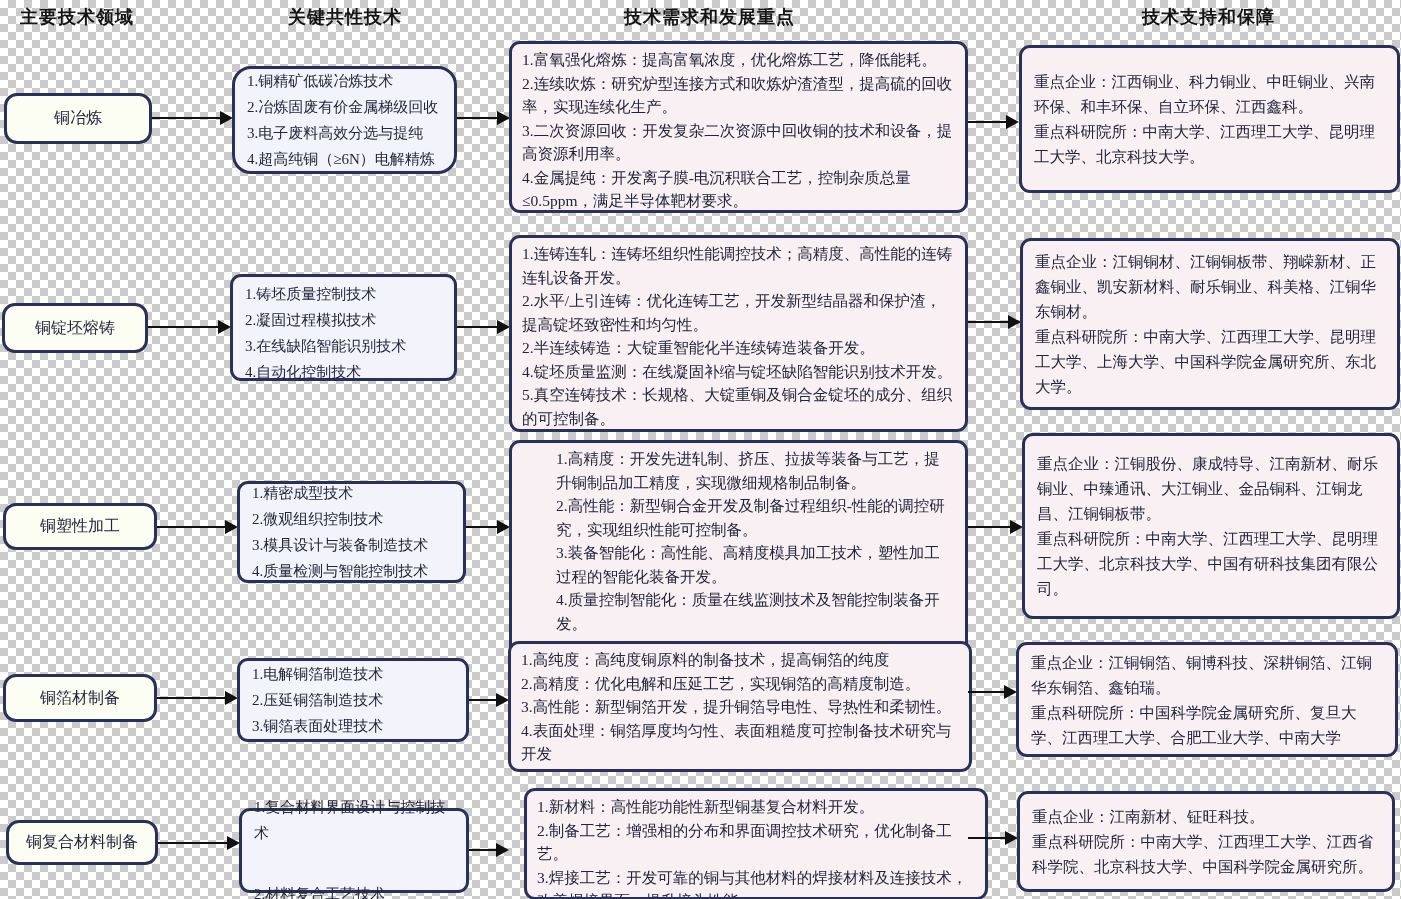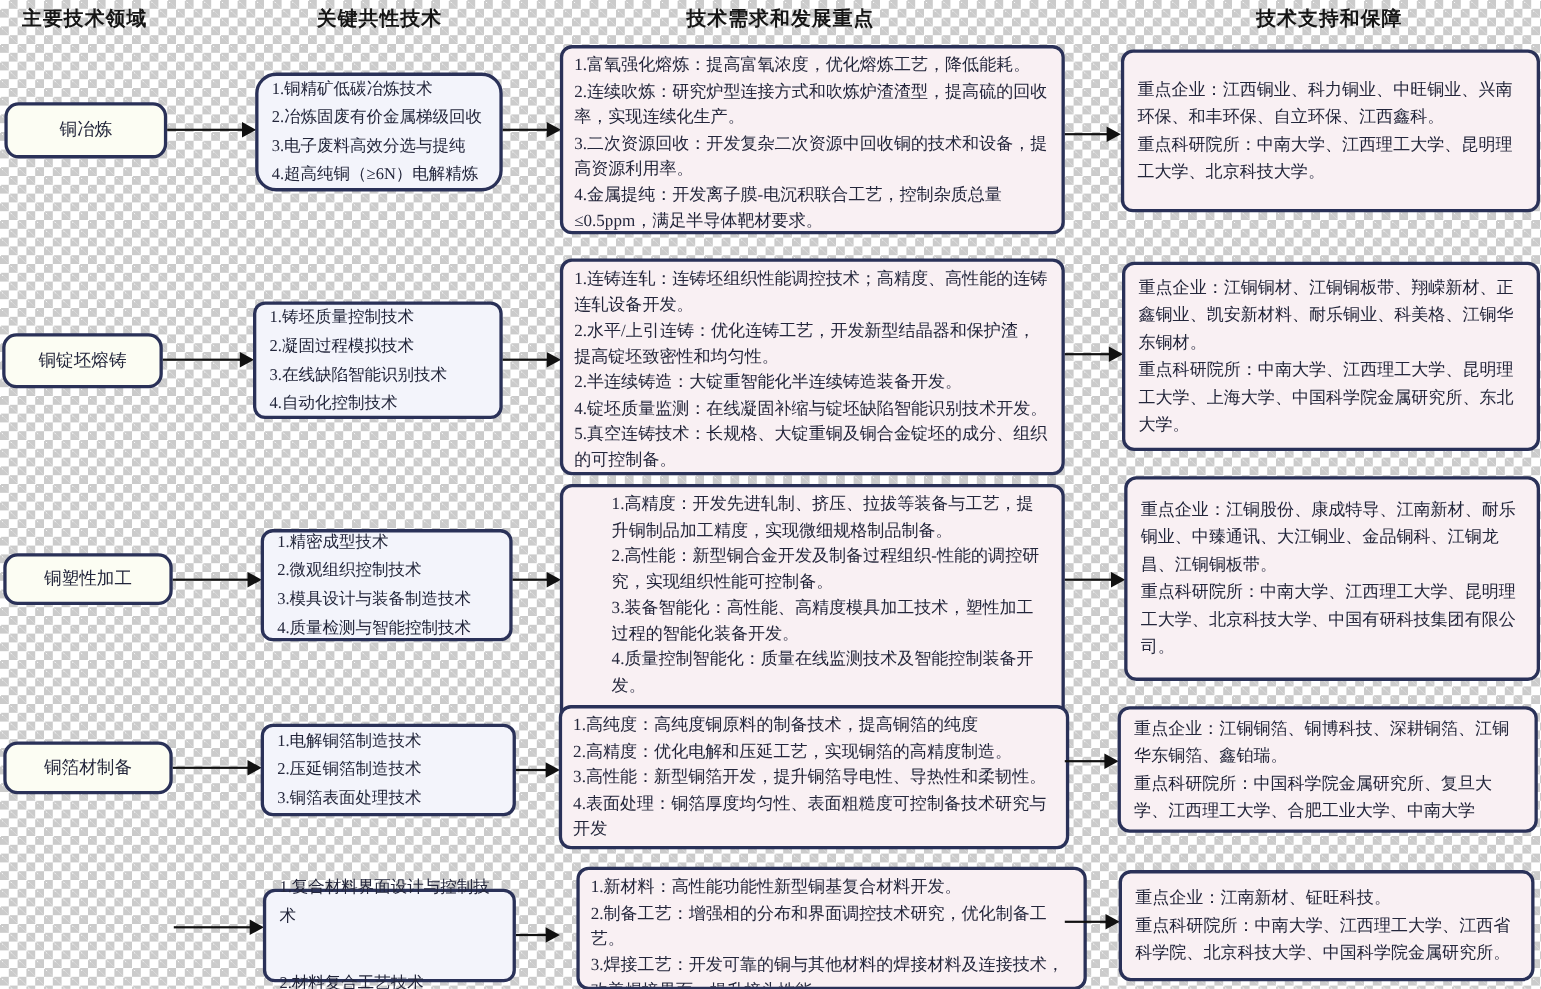--- a/index.html
+++ b/index.html
@@ -64,21 +64,21 @@
   <div class="arrow" style="left:968px;top:121px;width:39px;"></div>
   <div class="box support-box" style="left:1019px;top:45px;width:381px;height:148px;">
       <div>重点企业：江西铜业、科力铜业、中旺铜业、兴南环保、和丰环保、自立环保、江西鑫科。</div>
       <div>重点科研院所：中南大学、江西理工大学、昆明理工大学、北京科技大学。</div>
     </div>
 
   <div class="box domain-box" style="left:2px;top:303px;width:146px;height:50px;">
     <span>铜锭坯熔铸</span>
   </div>
   <div class="arrow" style="left:148px;top:326px;width:71px;"></div>
-  <div class="box keytech-box" style="left:230px;top:274px;width:227px;height:107px;">
+  <div class="box keytech-box" style="left:230px;top:274px;width:227px;height:107px;justify-content:space-between;">
       <div>1.铸坯质量控制技术</div>
       <div>2.凝固过程模拟技术</div>
       <div>3.在线缺陷智能识别技术</div>
       <div>4.自动化控制技术</div>
     </div>
   <div class="arrow" style="left:457px;top:326px;width:41px;"></div>
   <div class="box needs-box" style="left:509px;top:235px;width:459px;height:197px;">
       <div>1.连铸连轧：连铸坯组织性能调控技术；高精度、高性能的连铸连轧设备开发。</div>
       <div>2.水平/上引连铸：优化连铸工艺，开发新型结晶器和保护渣，提高锭坯致密性和均匀性。</div>
       <div>2.半连续铸造：大锭重智能化半连续铸造装备开发。</div>
@@ -129,20 +129,23 @@
       <div>2.高精度：优化电解和压延工艺，实现铜箔的高精度制造。</div>
       <div>3.高性能：新型铜箔开发，提升铜箔导电性、导热性和柔韧性。</div>
       <div>4.表面处理：铜箔厚度均匀性、表面粗糙度可控制备技术研究与开发</div>
     </div>
   <div class="arrow" style="left:968px;top:691px;width:37px;"></div>
   <div class="box support-box" style="left:1016px;top:642px;width:382px;height:115px;">
       <div>重点企业：江铜铜箔、铜博科技、深耕铜箔、江铜华东铜箔、鑫铂瑞。</div>
       <div>重点科研院所：中国科学院金属研究所、复旦大学、江西理工大学、合肥工业大学、中南大学</div>
     </div>
 
+  <div class="box domain-box" style="left:6px;top:820px;width:152px;height:45px;">
+    <span>铜复合材料制备</span>
+  </div>
   <div class="arrow" style="left:158px;top:842px;width:70px;"></div>
   <div class="box keytech-box" style="left:239px;top:808px;width:230px;height:85px;gap:35px;">
       <div>1.复合材料界面设计与控制技术</div>
       <div>2.材料复合工艺技术</div>
     </div>
   <div class="arrow" style="left:469px;top:849px;width:28px;"></div>
   <div class="box needs-box" style="left:508px;top:788px;width:464px;height:112px;margin-left:16px;">
       <div>1.新材料：高性能功能性新型铜基复合材料开发。</div>
       <div>2.制备工艺：增强相的分布和界面调控技术研究，优化制备工艺。</div>
       <div>3.焊接工艺：开发可靠的铜与其他材料的焊接材料及连接技术，改善焊接界面、提升接头性能。</div>

